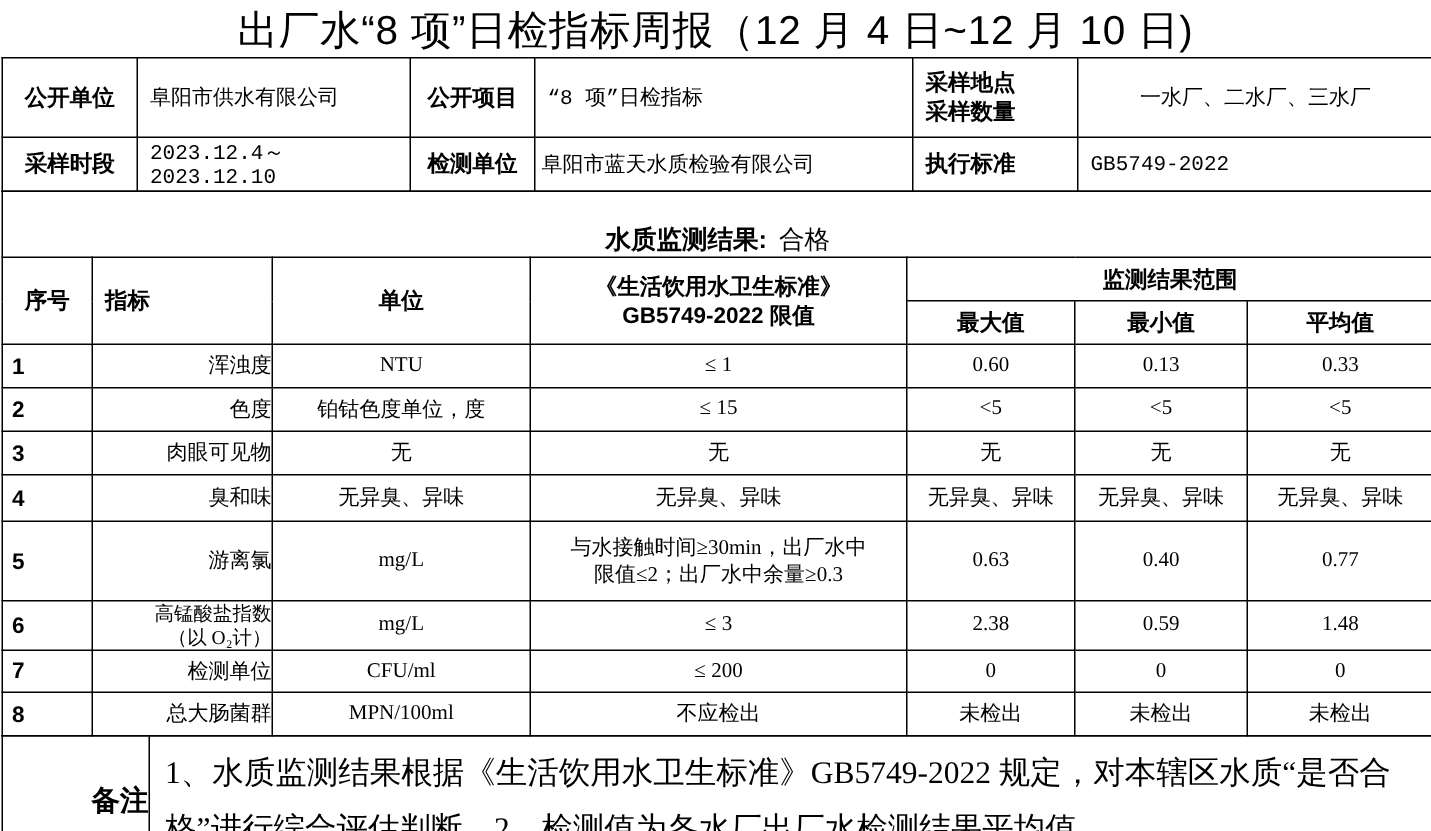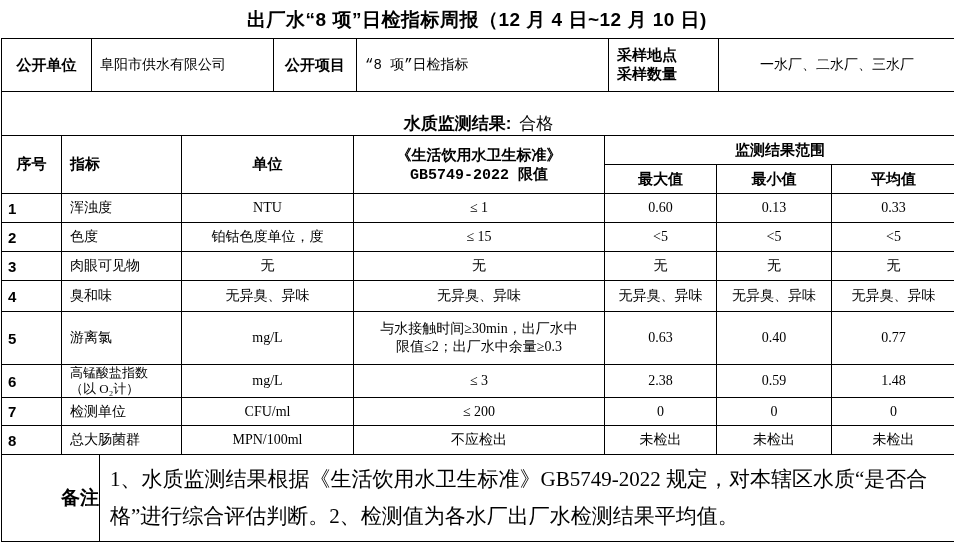--- a/index.html
+++ b/index.html
@@ -11,22 +11,22 @@
     background: #ffffff;
     color: #000000;
     font-family: "Liberation Serif", "DejaVu Serif", serif;
     overflow: hidden;
   }
   .title {
     height: 38px;
     line-height: 40px;
     text-align: center;
     font-family: "Liberation Sans", "DejaVu Sans", sans-serif;
-    font-weight: 700;
-    font-size: 19px;
+    font-weight: 400;
+    font-size: 27px;
     letter-spacing: 0.5px;
   }
   .tbl-wrap {
     position: absolute;
     left: 1px;
     top: 38px;
     width: 951px;
   }
   table {
     width: 100%;
@@ -35,21 +35,21 @@
   }
   table + table { margin-top: -1px; }
   td {
     border: 1.5px solid #000000;
     font-size: 14px;
     vertical-align: middle;
     white-space: pre-line;
     overflow: hidden;
   }
   .lbl {
-    font-family: Liberation Mono, monospace;
+    font-family: Liberation Sans, sans-serif;
     font-weight: 700;
     font-size: 15px;
     text-align: center;
   }
   .lbl-left {
     font-family: "Liberation Sans", "DejaVu Sans", sans-serif;
     font-weight: 700;
     font-size: 15px;
     text-align: left;
     padding-left: 8px;
@@ -65,21 +65,21 @@
     font-weight: 700;
   }
   .banner .banner-value { padding-left: 8px; }
   .no-cell {
     font-family: "Liberation Sans", "DejaVu Sans", sans-serif;
     font-weight: 700;
     font-size: 15px;
     text-align: left;
     padding-left: 6px;
   }
-  .ind-cell { text-align: left; padding-left: 8px; }
+  .ind-cell { text-align: right; padding-left: 8px; }
   .ctr { text-align: center; }
   .note-label {
     font-family: "Liberation Sans", "DejaVu Sans", sans-serif;
     font-weight: 700;
     font-size: 19px;
     text-align: right;
   }
   .note-text {
     text-align: left;
     padding: 6px 10px;
@@ -118,20 +118,28 @@
       <tbody>
           <tr class="h53">
         <td class="lbl">公开单位</td>
         <td class="val-left">阜阳市供水有限公司</td>
         <td class="lbl">公开项目</td>
         <td class="val-left">“8 项”日检指标</td>
         <td class="lbl-left">采样地点
 采样数量</td>
         <td class="val-center">一水厂、二水厂、三水厂</td>
       </tr>
+      <tr class="h36">
+        <td class="lbl">采样时段</td>
+        <td class="val-left">2023.12.4～2023.12.10</td>
+        <td class="lbl">检测单位</td>
+        <td class="val-left" style="padding-left:4px">阜阳市蓝天水质检验有限公司</td>
+        <td class="lbl-left">执行标准</td>
+        <td class="val-left">GB5749-2022</td>
+      </tr>
     </tbody>
       </table>
 
     <table>
       <colgroup>
         <col style="width:60px">
           <col style="width:120px">
           <col style="width:172px">
         <col style="width:251px">
           <col style="width:112px">

